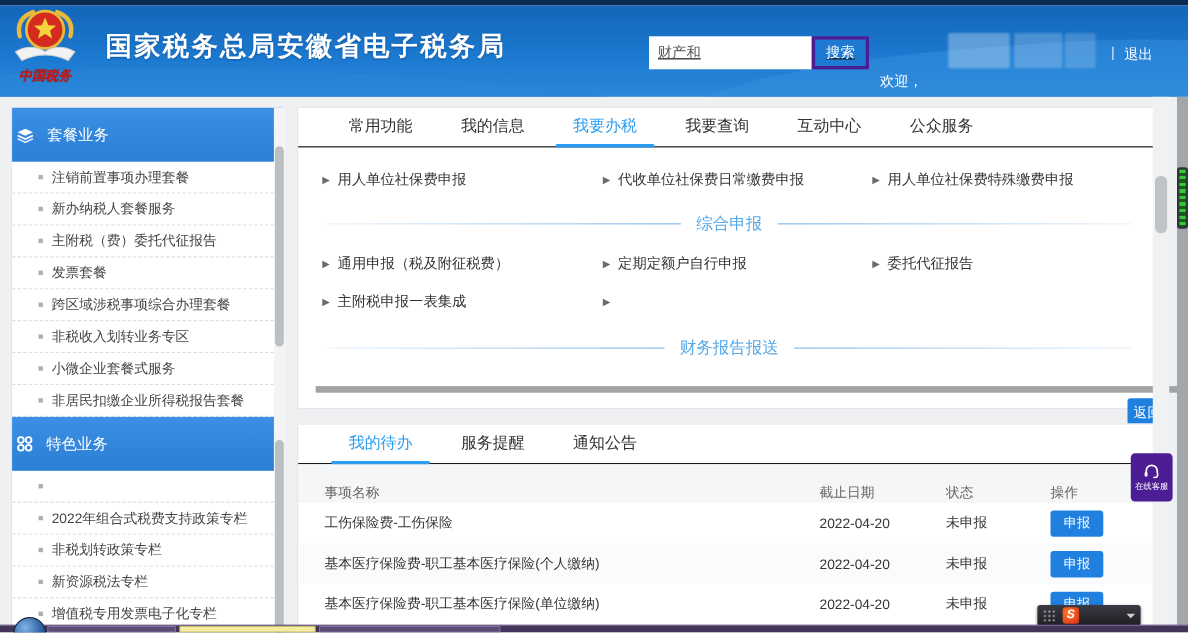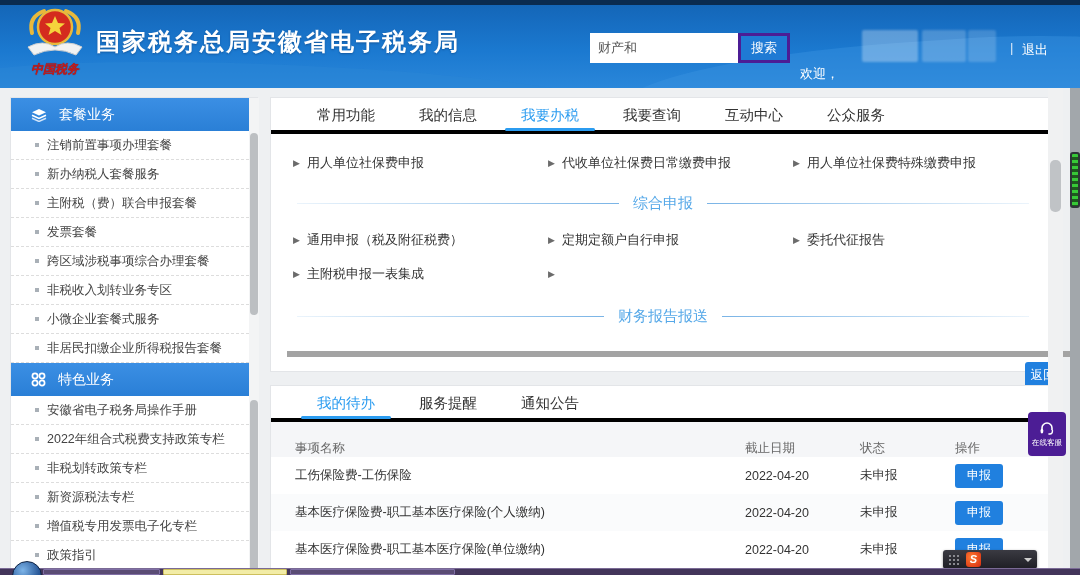--- a/index.html
+++ b/index.html
@@ -7,58 +7,58 @@
   body { font-family:"Liberation Sans","DejaVu Sans",sans-serif; background:#eef0f2; position:relative; }
 
   
   .topstrip { position:absolute; left:0; top:0; width:1080px; height:5px; background:#0a2b50; }
   .header { position:absolute; left:0; top:5px; width:1080px; height:83px;
             background:linear-gradient(180deg,#1466b8 0%,#1b79d0 55%,#2a87da 100%); overflow:hidden; }
   .header .mountain1 { position:absolute; left:620px; top:38px; width:560px; height:90px;
             background:#3a93e0; opacity:.45; transform:rotate(-4deg); border-radius:50% 40% 0 0; }
   .header .mountain2 { position:absolute; left:-60px; top:60px; width:700px; height:70px;
             background:#2a86d6; opacity:.5; transform:rotate(2deg); border-radius:45% 55% 0 0; }
-  .logo { position:absolute; left:18px; top:3px; width:74px; height:78px; }
+  .logo { position:absolute; left:4px; top:3px; width:74px; height:78px; }
   .logo svg { display:block; }
   .logo-caption { position:absolute; left:0px; top:58px; width:74px; text-align:center;
             color:#c61a1a; font-size:12px; font-weight:bold; font-style:italic;
             font-family:"Liberation Serif","DejaVu Serif",serif; text-shadow:0 0 1px #7d1010; }
   .site-title { position:absolute; left:96px; top:26px; color:#ffffff; font-size:24px;
             font-weight:bold; letter-spacing:2px; text-shadow:0 1px 2px rgba(0,40,90,.4); }
-  .search-wrap { position:absolute; left:590px; top:33px; height:30px; display:flex; }
+  .search-wrap { position:absolute; left:590px; top:33px; height:30px; display:flex;text-decoration:underline; }
   .search-input { width:148px; height:30px; border:none; background:#ffffff; padding:0 8px;
             font-size:13px; color:#555; outline:none; }
   .search-btn { width:52px; height:30px; background:#1f7ad4; border:3px solid #4c1d95;
             color:#ffffff; font-size:13px; cursor:pointer; }
   .welcome { position:absolute; left:800px; top:41px; color:#ffffff; font-size:13px;margin-top:24px; }
   .redact { position:absolute; top:30px; height:32px; background:rgba(255,255,255,.30);
             border-radius:2px; filter:blur(1px); }
   .r1 { left:862px; width:56px; } .r2 { left:922px; width:44px; background:rgba(255,255,255,.22);}
   .r3 { left:968px; width:28px; background:rgba(255,255,255,.18);}
   .sep-bar { position:absolute; left:1010px; top:40px; color:#dce9f7; font-size:13px; }
   .logout { position:absolute; left:1022px; top:41px; color:#ffffff; font-size:13px; cursor:pointer; }
 
   
   .sidebar { position:absolute; left:10px; top:97px; width:248px; height:478px;
              background:#ffffff; border:1px solid #e3e5e8; }
   .side-scroll { position:absolute; left:238px; top:0; width:10px; height:478px; background:#f3f4f5; }
   .side-thumb { position:absolute; left:239px; width:8px; background:#bcbfc2; border-radius:4px; }
   .st1 { top:35px; height:182px; } .st2 { top:302px; height:176px; }
-  .side-header { height:33px; background:linear-gradient(180deg,#3b8fe4,#2a7fd6); color:#ffffff;
-             display:flex; align-items:center; padding-left:20px; font-size:14px; gap:12px; }
+  .side-header { height:49px; background:linear-gradient(180deg,#3b8fe4,#2a7fd6); color:#ffffff;
+             display:flex; align-items:center; padding-left:4px; font-size:14px; gap:12px; }
   .side-header svg { flex:none; }
   .side-item { height:29px; display:flex; align-items:center; padding-left:24px; gap:8px;
              border-bottom:1px dashed #dddddd; font-size:12.5px; color:#444; cursor:pointer;
              white-space:nowrap; overflow:hidden; width:238px; }
   .side-item .bullet { width:4px; height:4px; background:#a9b0b7; flex:none; }
 
   
   .panel1 { position:absolute; left:270px; top:97px; width:786px; height:275px;
             background:#ffffff; border:1px solid #e3e5e8; }
-  .tabs { height:36px; border-bottom:4px solid #000000; display:flex; padding-left:24px; }
+  .tabs { height:36px; border-bottom:1px solid #000000; display:flex; padding-left:24px; }
   .tab { padding:0 22px; line-height:34px; font-size:14.5px; color:#333; cursor:pointer; position:relative; }
   .tab.active { color:#2b9cf0; }
   .tab.active::after { content:""; position:absolute; left:6px; right:6px; bottom:-1px; height:3px;
             background:#2b9cf0; border-radius:2px; }
   .linkgrid { display:grid; grid-template-columns:255px 245px 1fr; padding:0 0 0 22px; }
   .link { display:flex; align-items:center; gap:7px; font-size:13px; color:#333;
             cursor:pointer; height:34px; white-space:nowrap; }
   .link .arr { color:#6b6b6b; font-size:9px; }
   .g1 { margin-top:12px; }
   .divider { display:flex; align-items:center; margin:14px 26px 6px 26px; gap:14px; }
@@ -165,21 +165,21 @@
   <div class="side-item">
       <span class="bullet"></span>
       <span>注销前置事项办理套餐</span>
     </div>
   <div class="side-item">
       <span class="bullet"></span>
       <span>新办纳税人套餐服务</span>
     </div>
   <div class="side-item">
       <span class="bullet"></span>
-      <span>主附税（费）联合申报套餐</span>
+      <span>主附税（费）委托代征报告</span>
     </div>
   <div class="side-item">
       <span class="bullet"></span>
       <span>发票套餐</span>
     </div>
   <div class="side-item">
       <span class="bullet"></span>
       <span>跨区域涉税事项综合办理套餐</span>
     </div>
   <div class="side-item">
@@ -199,21 +199,20 @@
     <svg width="15" height="15" viewBox="0 0 15 15">
       <circle cx="4" cy="4" r="2.6" fill="none" stroke="#ffffff" stroke-width="1.7"></circle>
       <circle cx="11" cy="4" r="2.6" fill="none" stroke="#ffffff" stroke-width="1.7"></circle>
       <circle cx="4" cy="11" r="2.6" fill="none" stroke="#ffffff" stroke-width="1.7"></circle>
       <circle cx="11" cy="11" r="2.6" fill="none" stroke="#ffffff" stroke-width="1.7"></circle>
     </svg>
     <span>特色业务</span>
   </div>
   <div class="side-item">
       <span class="bullet"></span>
-      <span>安徽省电子税务局操作手册</span>
     </div>
   <div class="side-item">
       <span class="bullet"></span>
       <span>2022年组合式税费支持政策专栏</span>
     </div>
   <div class="side-item">
       <span class="bullet"></span>
       <span>非税划转政策专栏</span>
     </div>
   <div class="side-item">

